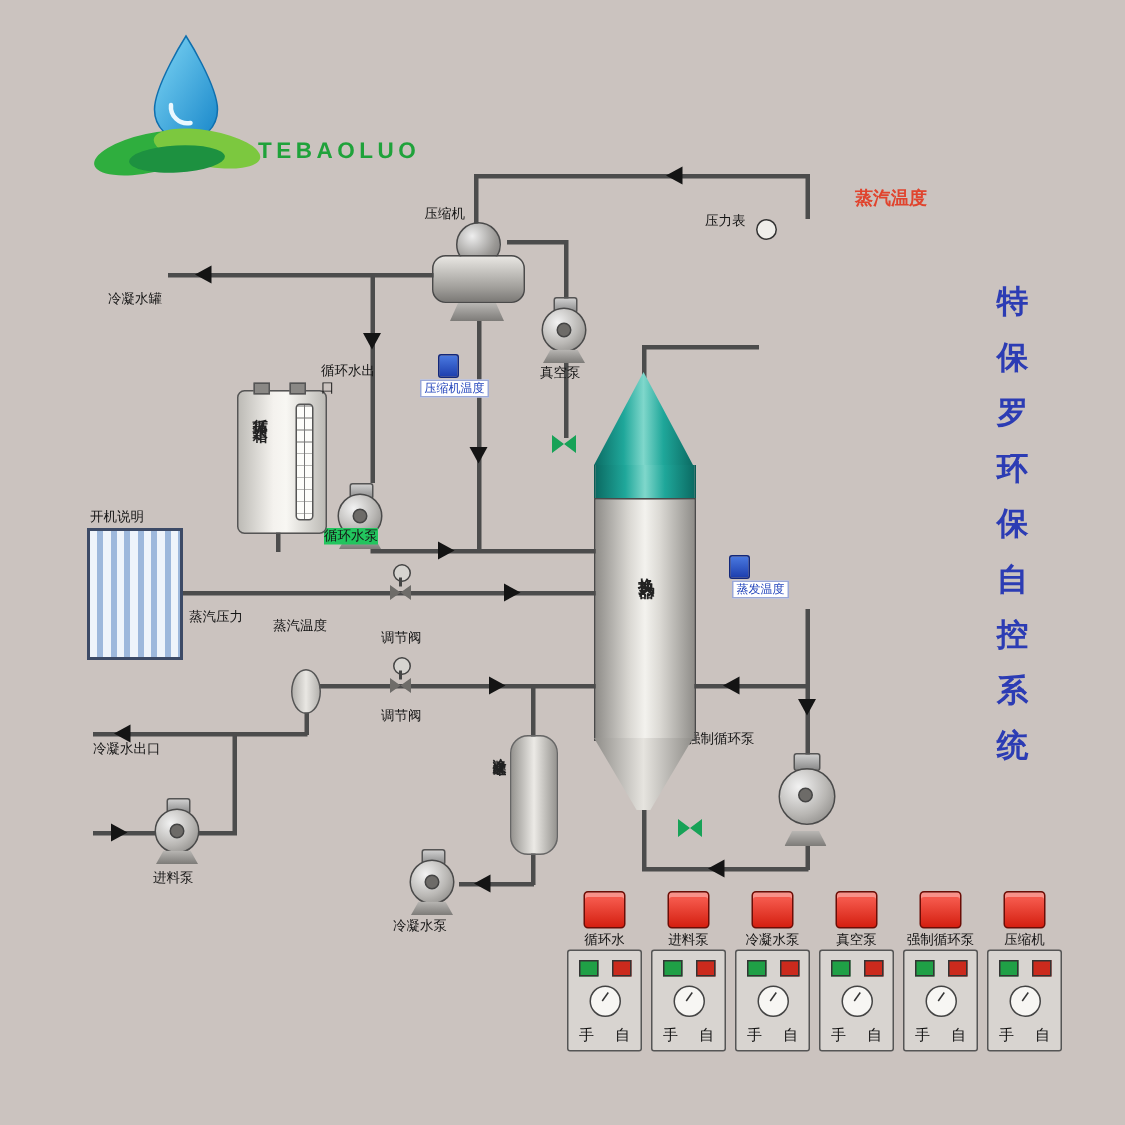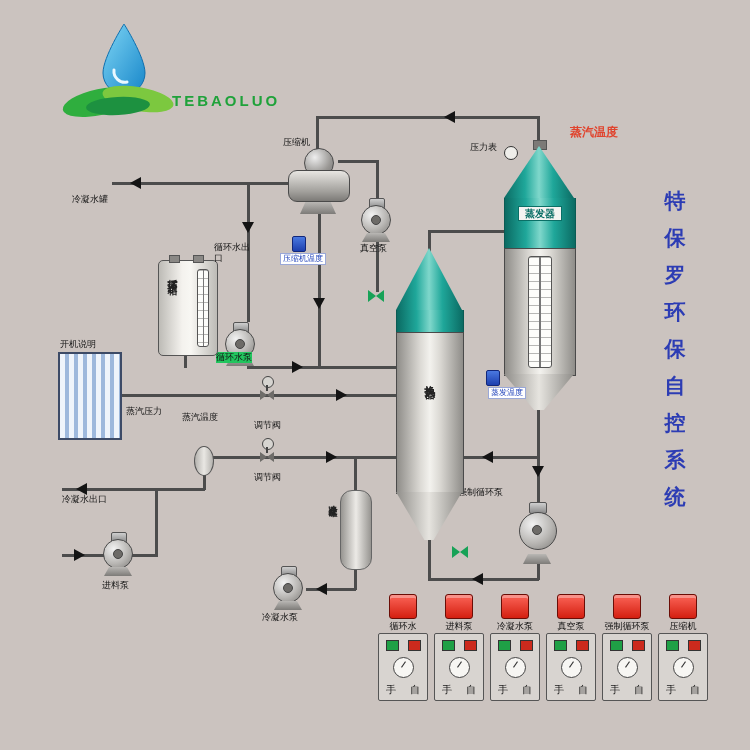--- a/index.html
+++ b/index.html
@@ -214,29 +214,20 @@
   <div class="lbl" style="left:262px;top:612px">冷凝水泵</div>
 
   <div class="pump big" style="left:515px;top:502px">
     <div class="motor"></div>
     <div class="body"></div>
     <div class="hub"></div>
     <div class="base"></div>
   </div>
   <div class="lbl" style="left:458px;top:487px">强制循环泵</div>
 
-  <div style="position:absolute;left:504px;top:140px;width:70px;height:270px;">
-    <div style="position:absolute;left:29px;top:0;width:12px;height:8px;background:#7c7a77;border:1px solid #555"></div>
-    <div class="coneTop teal" style="left:0;top:6px;width:70px;height:52px"></div>
-    <div class="teal" style="position:absolute;left:0;top:58px;width:70px;height:50px;border-left:1px solid #0a5b54;border-right:1px solid #0a5b54"></div>
-    <div class="plate" style="left:14px;top:66px;width:42px;height:13px">蒸发器</div>
-    <div class="metal" style="position:absolute;left:0;top:108px;width:70px;height:126px;border:1px solid #4a4a4a"></div>
-    <div class="tube" style="left:24px;top:116px;width:22px;height:110px"></div>
-    <div class="coneBot" style="left:0;top:234px;width:70px;height:36px;background:linear-gradient(90deg,#8f8d89,#e6e4df 50%,#8f8d89)"></div>
-  </div>
 
   <div style="position:absolute;left:396px;top:248px;width:66px;height:292px;">
     <div class="coneTop teal" style="left:0;top:0;width:66px;height:62px"></div>
     <div class="teal" style="position:absolute;left:0;top:62px;width:66px;height:22px;border-left:1px solid #0a5b54;border-right:1px solid #0a5b54"></div>
     <div class="metal" style="position:absolute;left:0;top:84px;width:66px;height:160px;border:1px solid #4a4a4a"></div>
     <div class="vlabel" style="left:26px;top:128px">换热器</div>
     <div class="coneBot" style="left:0;top:244px;width:66px;height:48px;background:linear-gradient(90deg,#8f8d89,#e6e4df 50%,#8f8d89)"></div>
   </div>
 
   <div class="tank">

